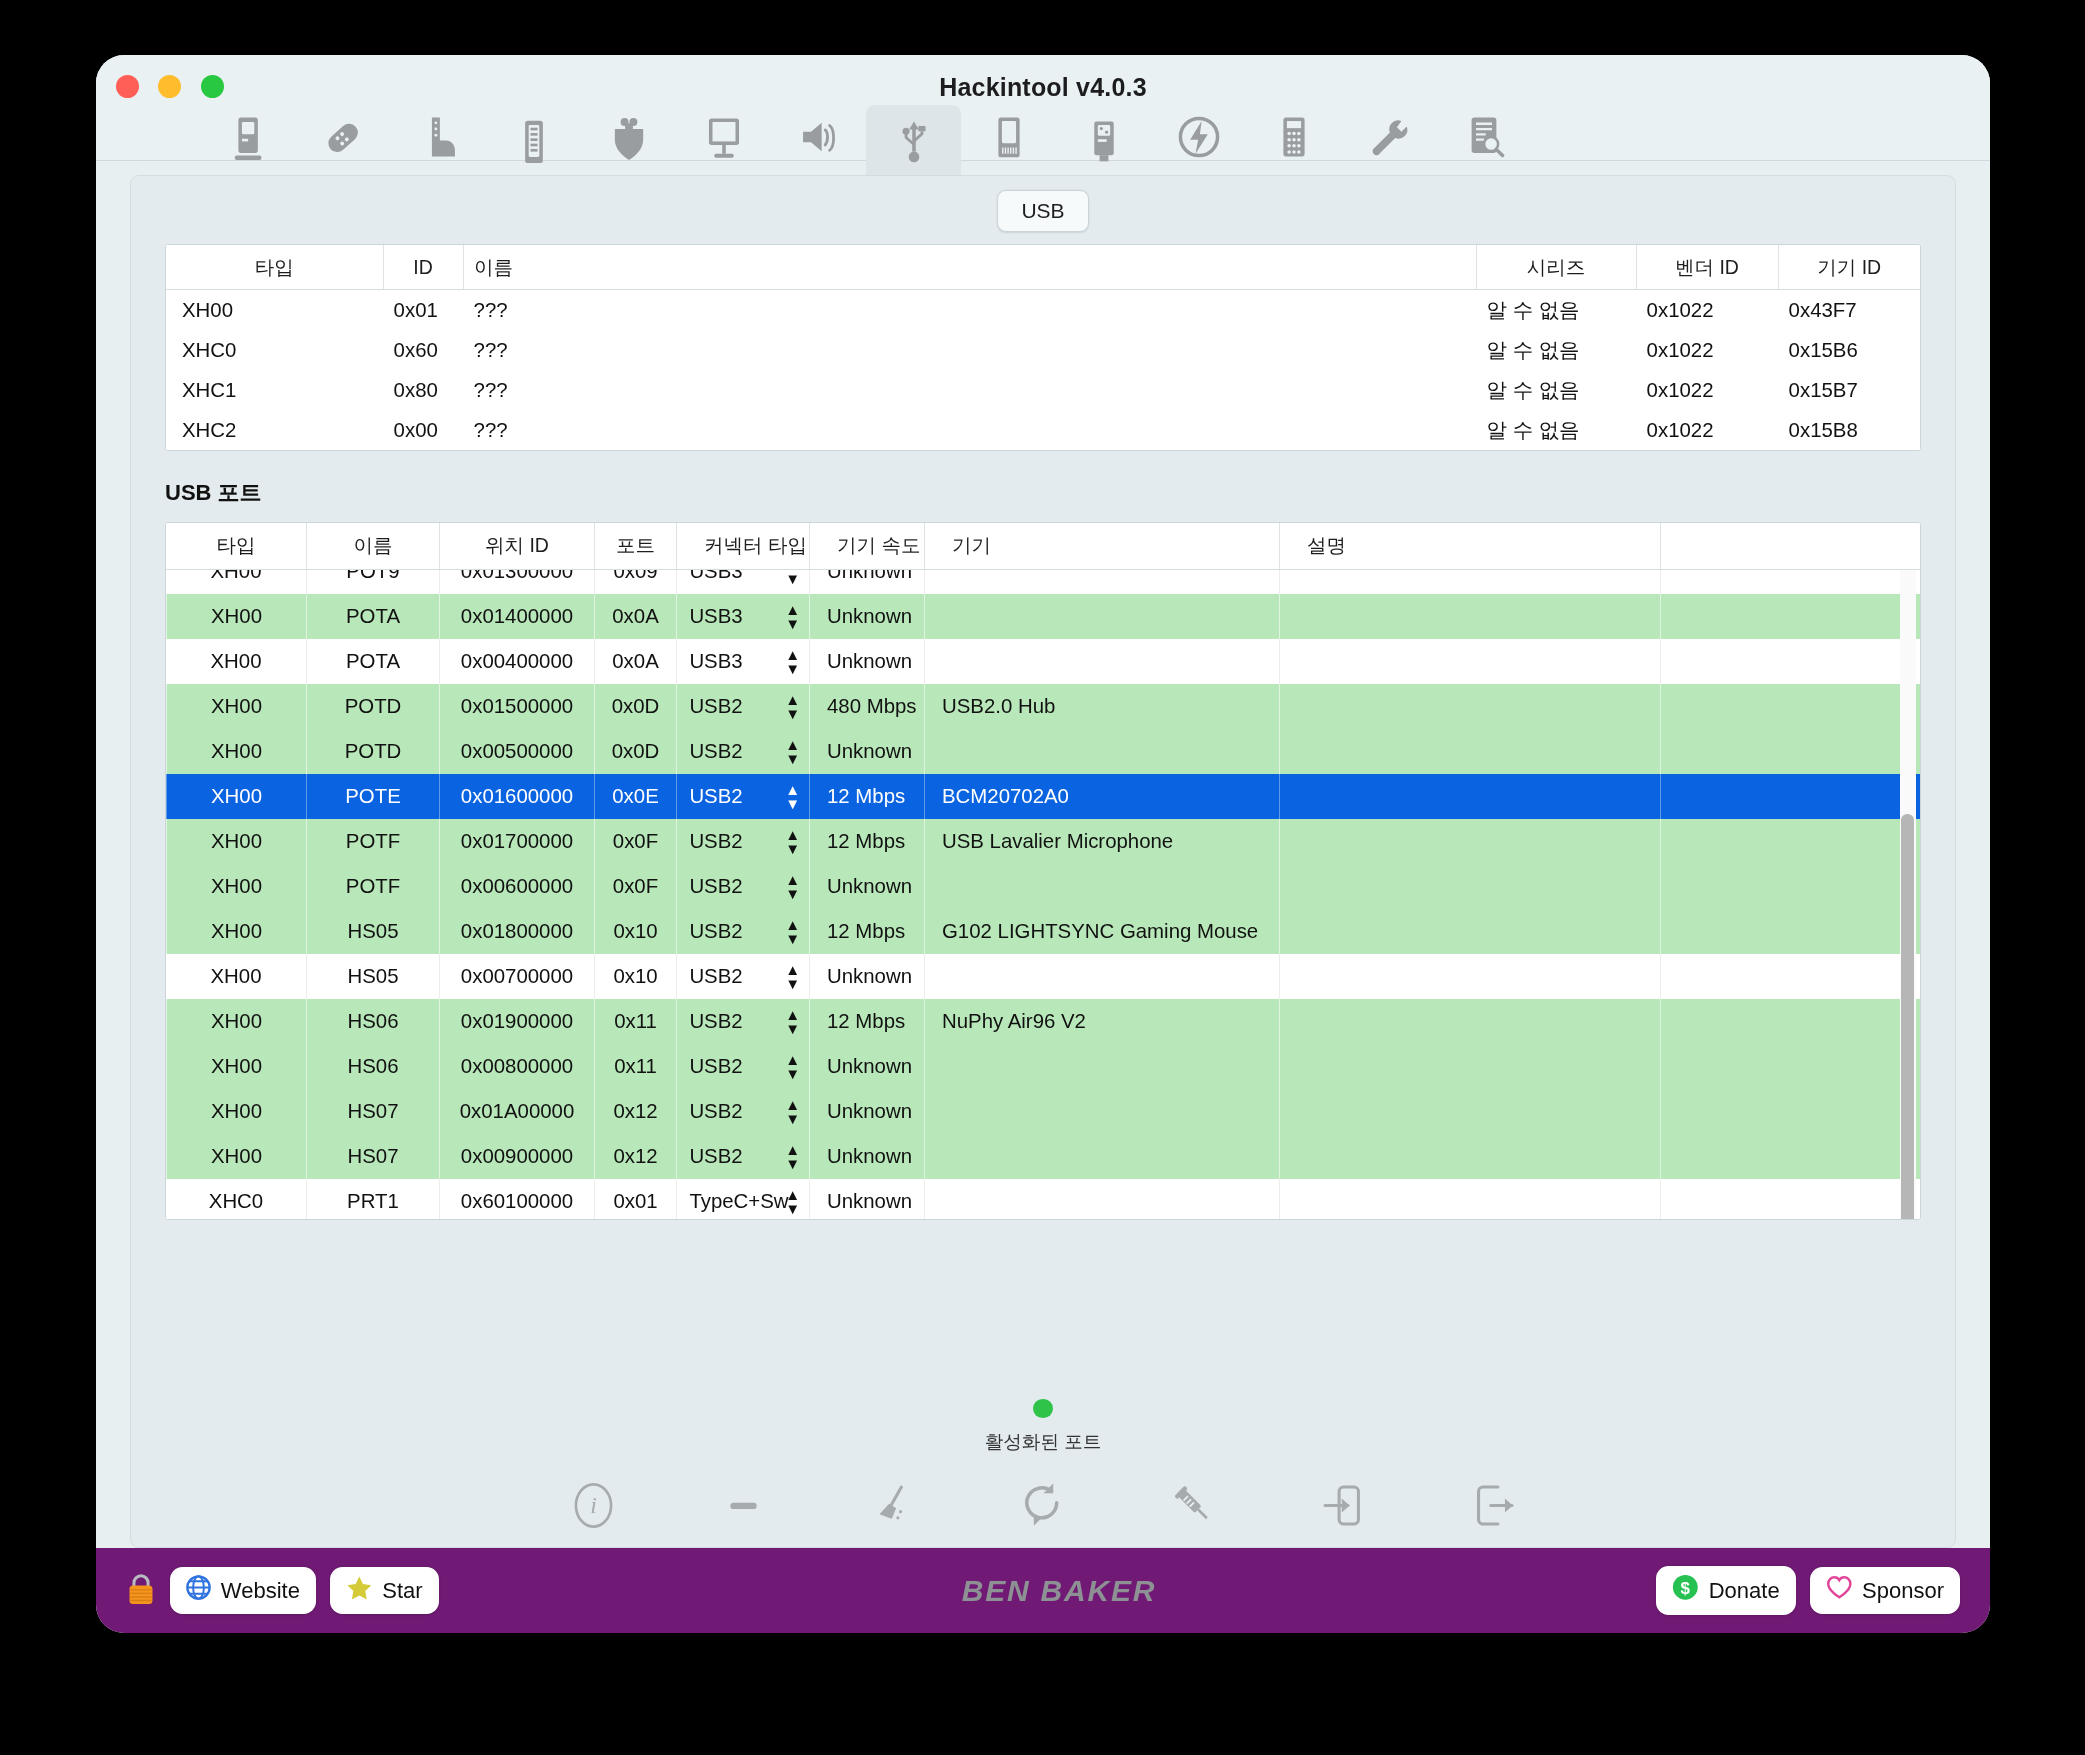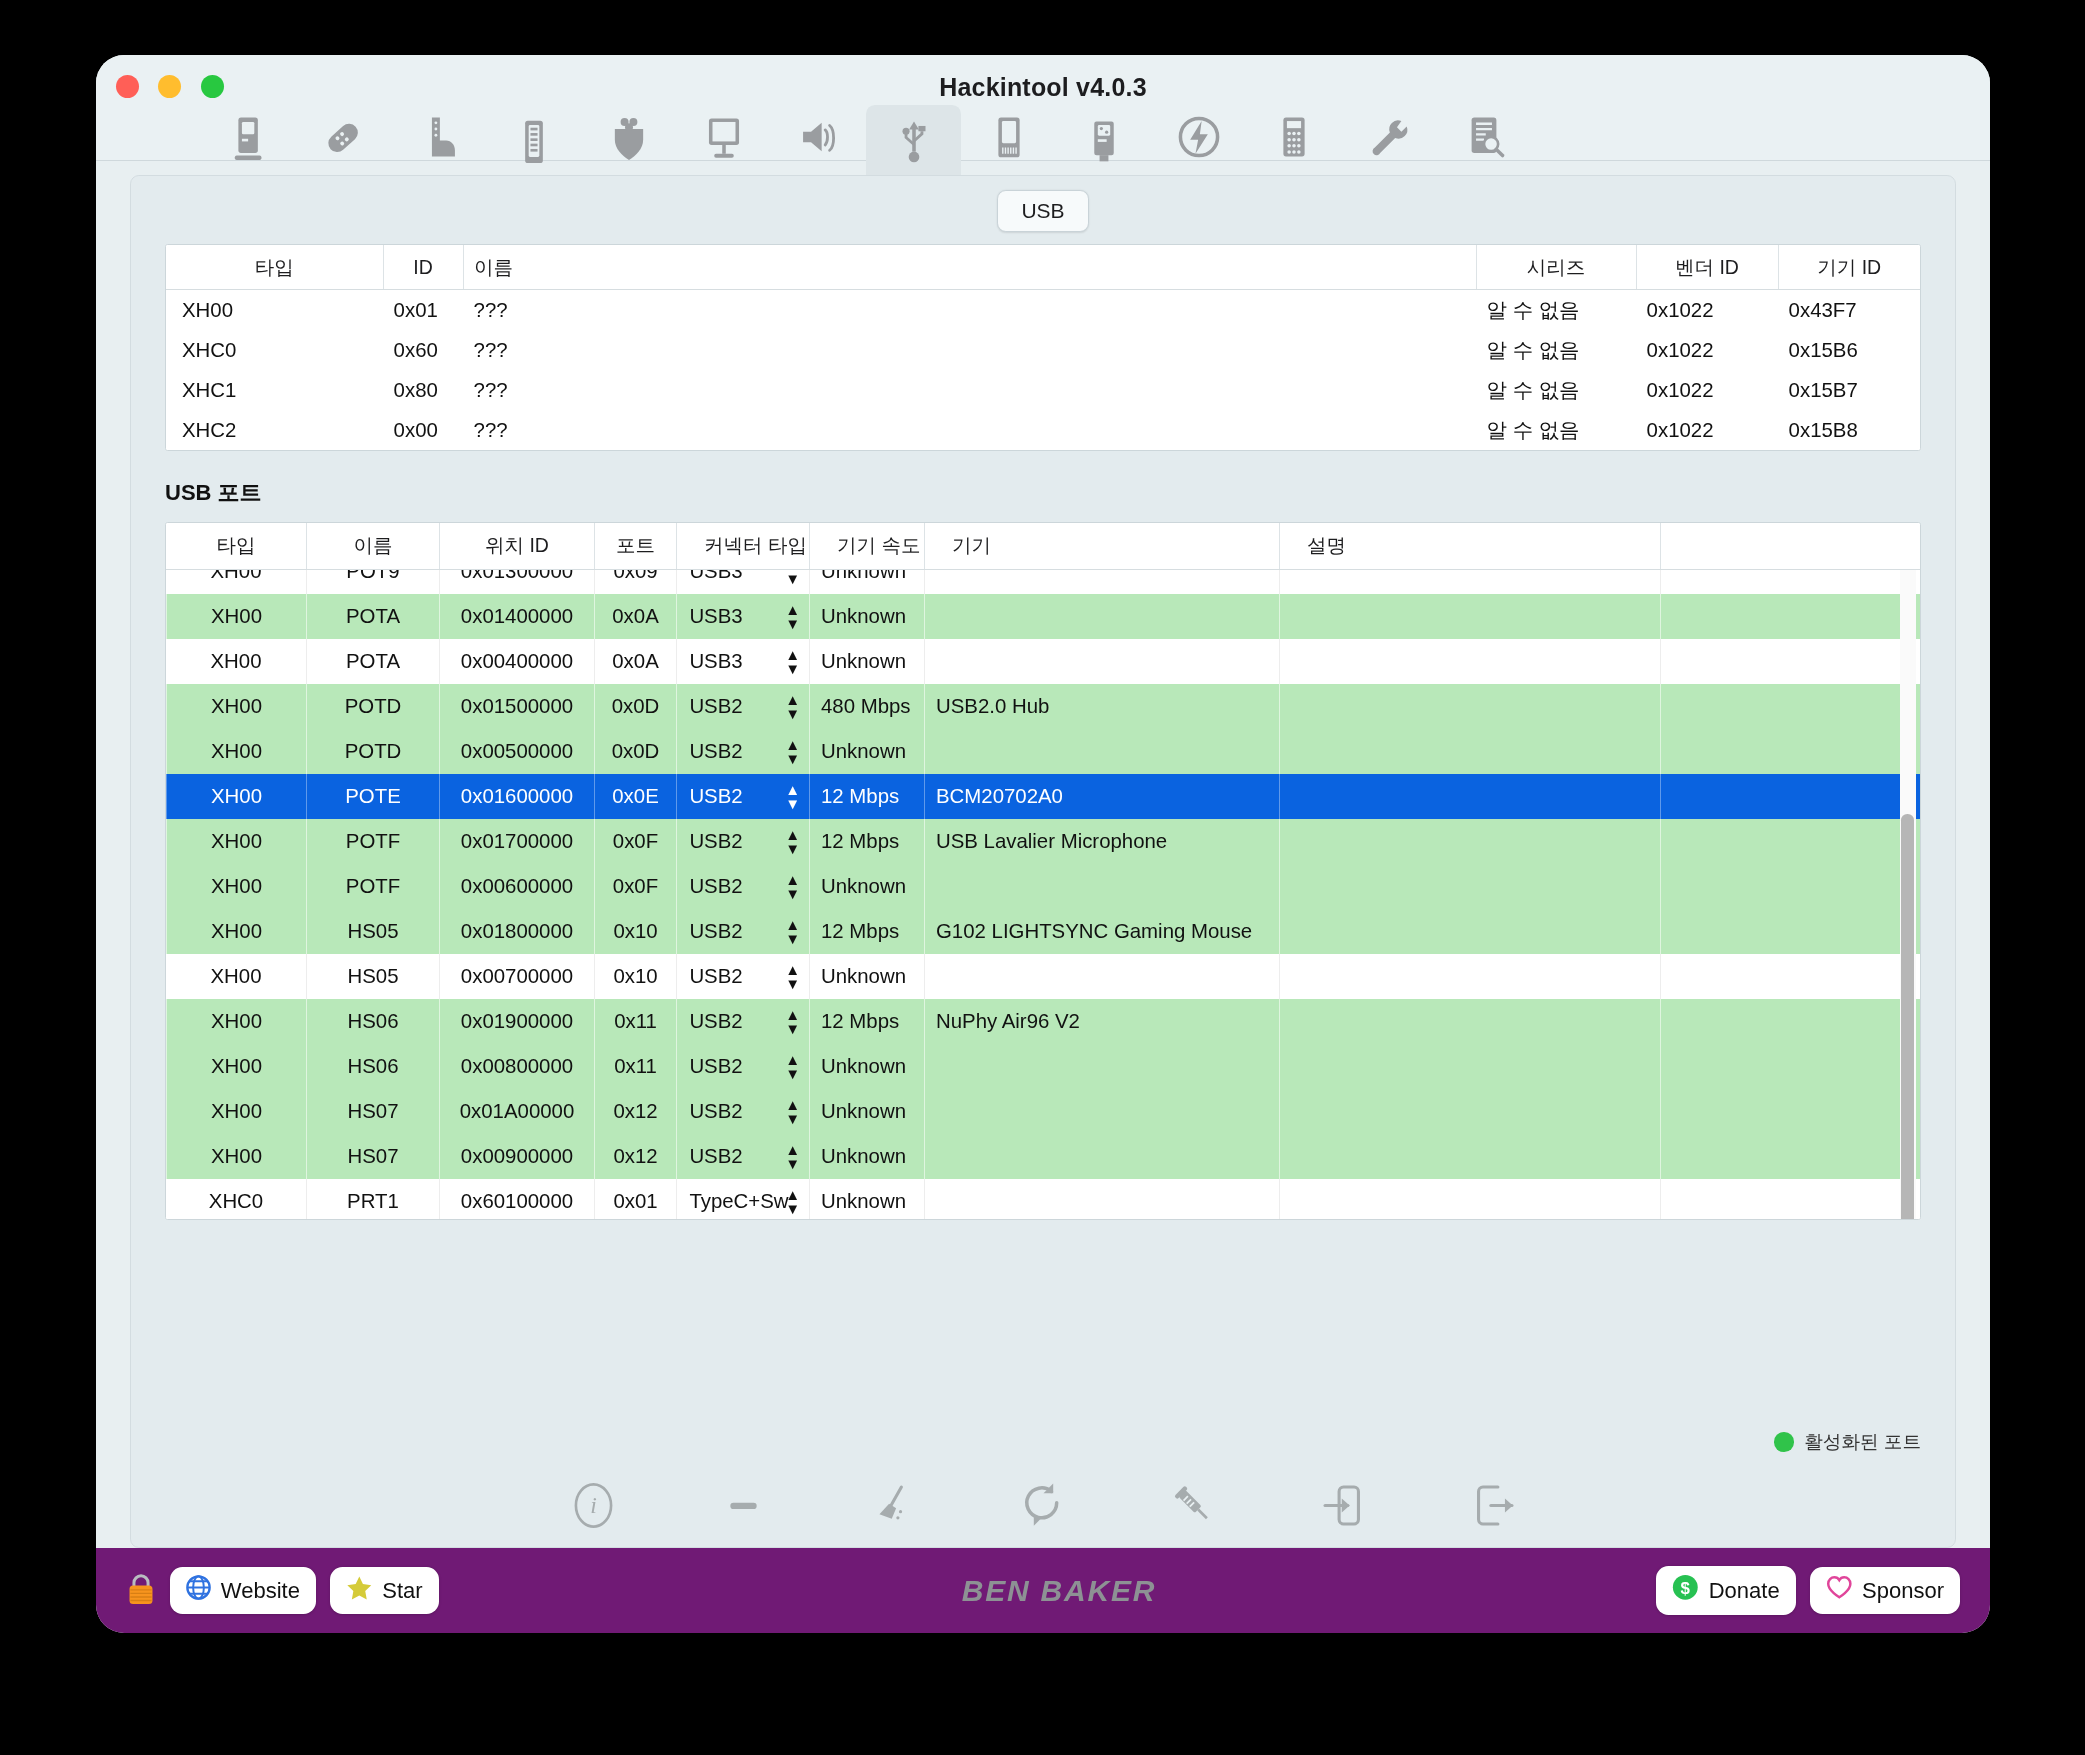--- a/index.html
+++ b/index.html
@@ -60,34 +60,34 @@
   .ports-body{flex:1 1 auto;overflow:hidden;position:relative;background:#fff;}
   .prow{display:flex;height:45px;box-sizing:border-box;}
   .prow.green{background:#b8e8b9;}
   .prow.white{background:#fff;}
   .prow.sel{background:#0a63e0;color:#fff;}
   .pc{font-size:20.4px;color:#111;display:flex;align-items:center;justify-content:center;
     box-sizing:border-box;border-left:0.9px solid rgba(0,0,0,.07);}
   .prow.green .pc{border-left:0.9px solid rgba(255,255,255,.55);}
   .prow.sel .pc{color:#fff;border-left:0.9px solid rgba(255,255,255,.35);}
   .pc:first-child{border-left:none;}
-  .pc.left{justify-content:flex-start;padding-left:11px;}
+  .pc.left{justify-content:flex-start;padding-left:17px;}
   .pc.conn{justify-content:flex-start;padding-left:12.4px;position:relative;}
   .stepper{position:absolute;right:8.9px;top:50%;transform:translateY(-50%);font-size:15px;line-height:.9;
     display:flex;flex-direction:column;align-items:center;color:#111;}
   .prow.sel .stepper{color:#fff;}
 
   
   .c-type{width:140px;} .c-name{width:133px;} .c-loc{width:155px;} .c-port{width:82px;}
   .c-conn{width:133px;} .c-speed{width:115px;} .c-dev{width:355px;} .c-desc{width:381px;} .c-tail{flex:1 1 auto;}
 
   .vscroll{position:absolute;right:4.4px;top:0;width:16px;height:100%;background:#fafafa;}
   .vthumb{position:absolute;left:1.8px;width:12.4px;border-radius:6.2px;background:#b6b6b6;}
 
-  .legend{display:flex;align-items:center;justify-content:flex-end;gap:10.6px;padding:12.4px 34px 0;font-size:18.6px;color:#333;}
+  .legend{display:flex;align-items:center;justify-content:flex-end;gap:10.6px;padding:12.4px 34px 0;font-size:18.6px;color:#333;flex-direction:column;}
   .dot-green{width:19.5px;height:19.5px;border-radius:50%;background:#30c34a;}
 
   
   .actions{display:flex;justify-content:center;align-items:center;gap:99px;padding:25px 0 16px;}
   .act{width:51px;height:51px;display:flex;align-items:center;justify-content:center;}
   .act svg{display:block;}
 
   
   .footer{height:85px;flex:0 0 auto;display:flex;align-items:center;padding:0 30px;position:relative;background:#701a75;}
   .foot-left{display:flex;align-items:center;gap:14px;}

